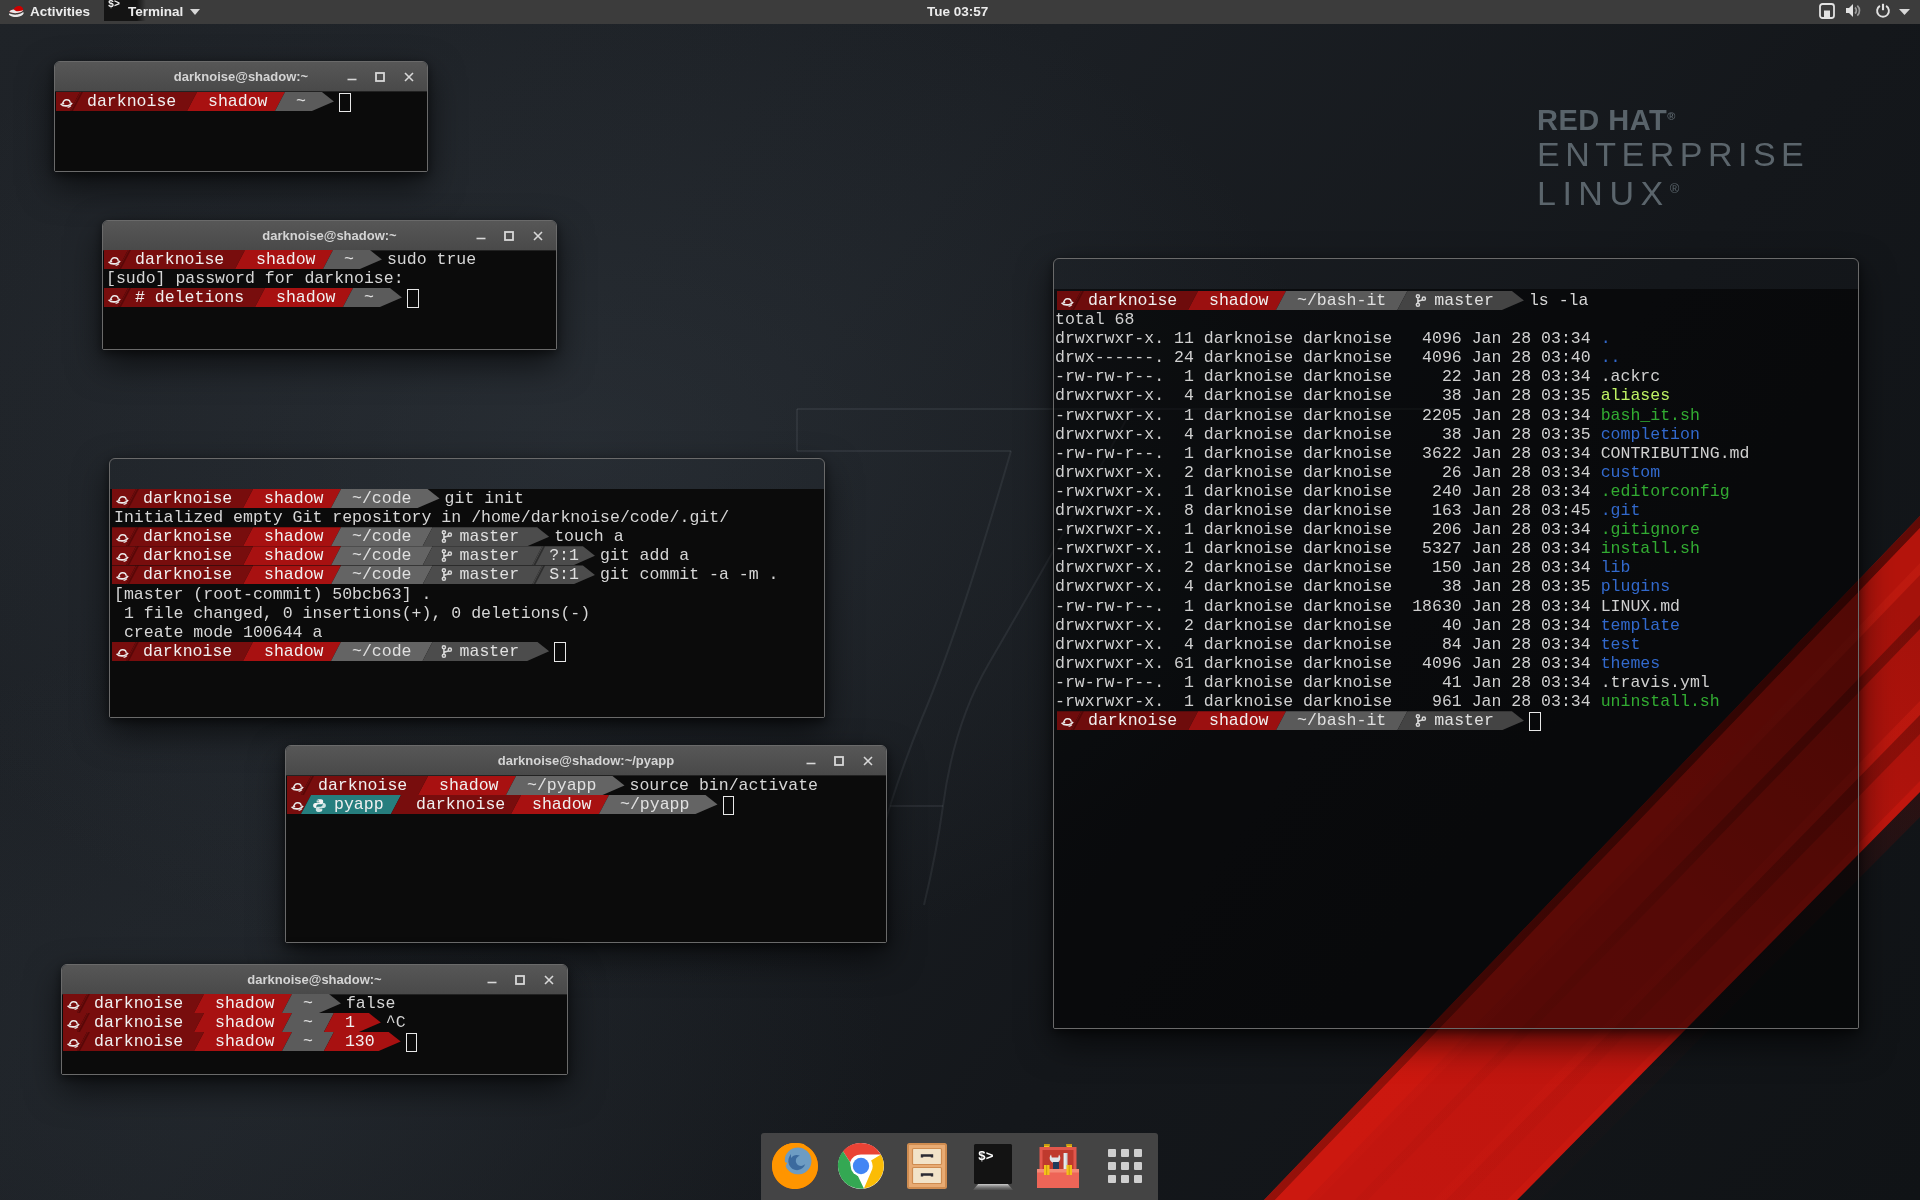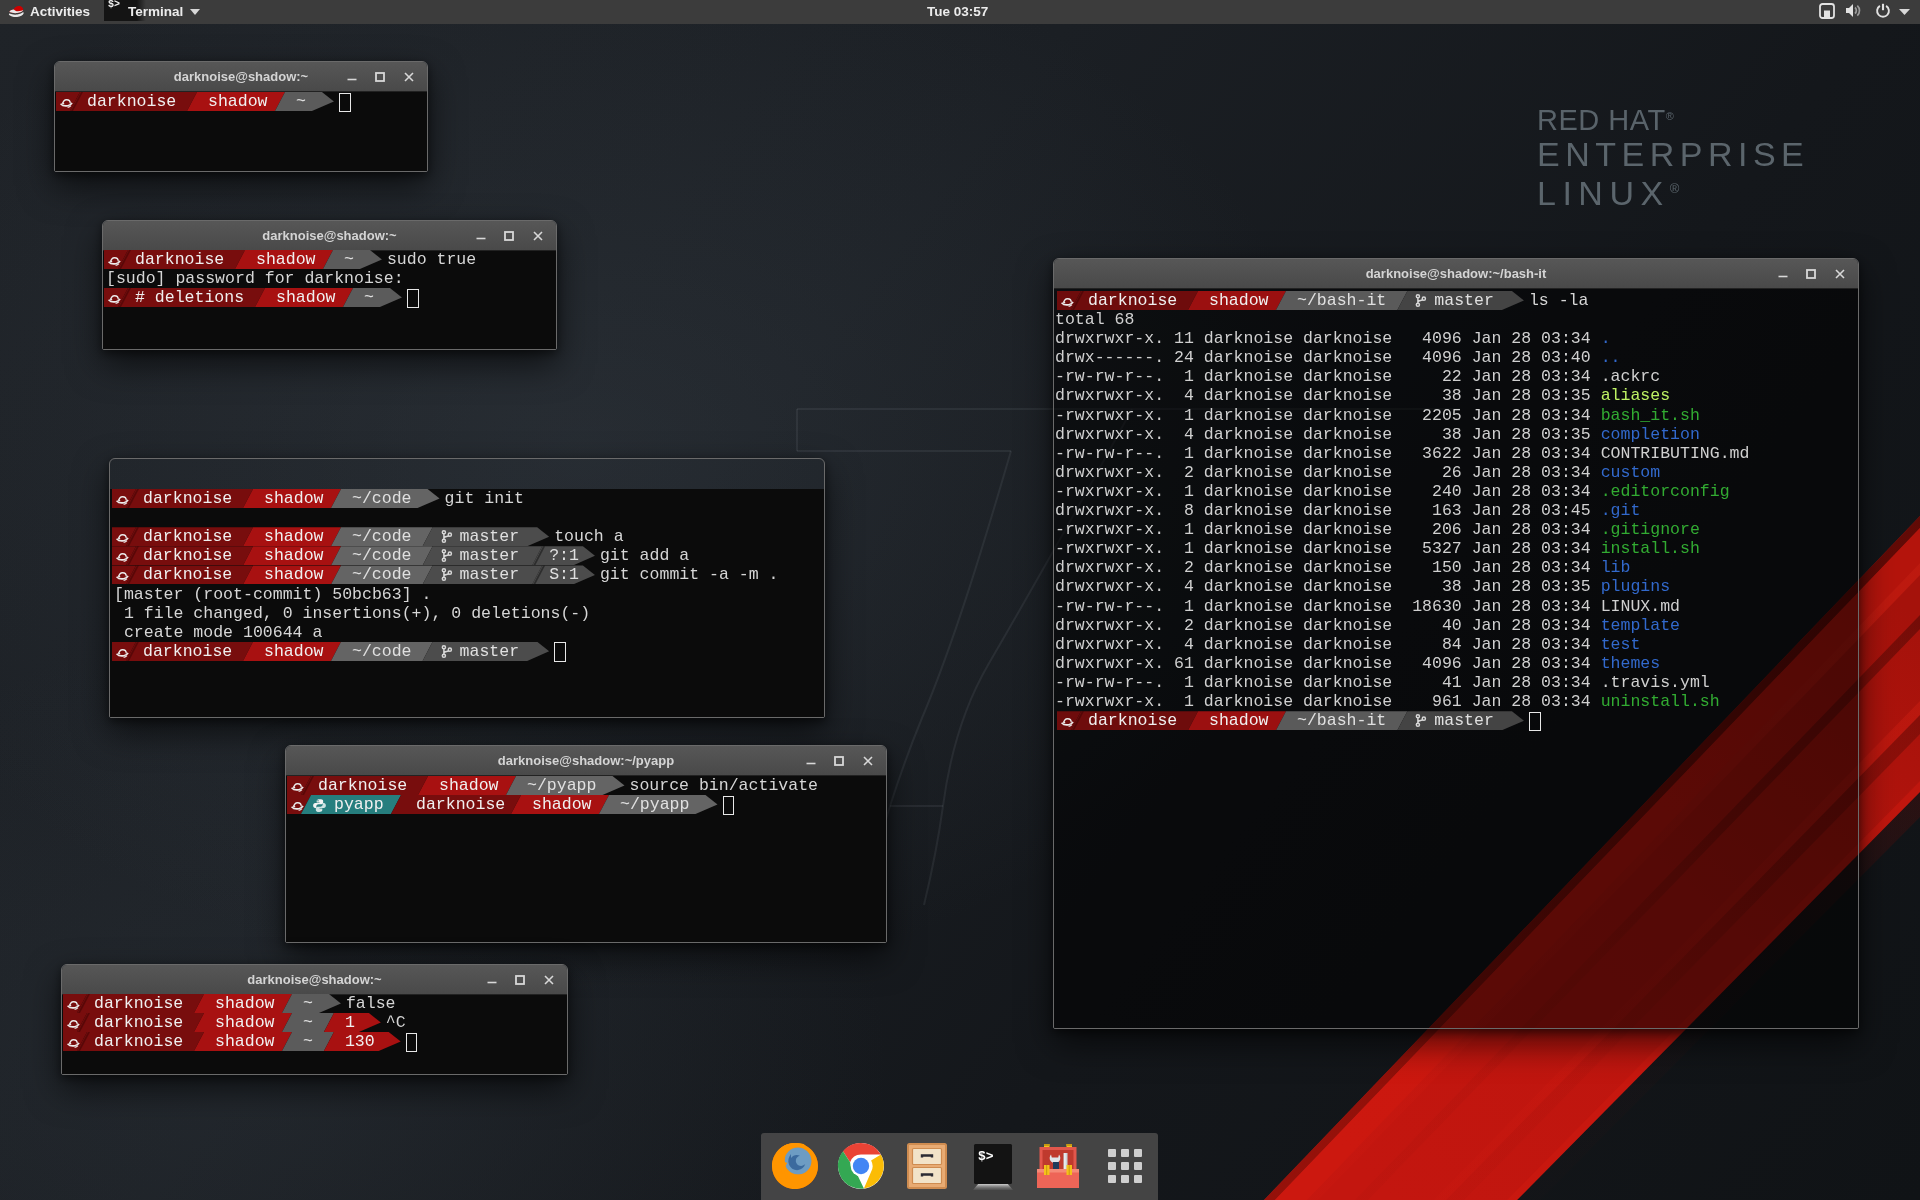--- a/index.html
+++ b/index.html
@@ -3,21 +3,21 @@
 <style>
 html,body{margin:0;padding:0;width:1920px;height:1200px;overflow:hidden;
  font-family:"Liberation Sans",sans-serif;background:#191c20}
 #desk{position:absolute;inset:0;width:1920px;height:1200px;
  background:
   radial-gradient(1100px 800px at 580px 450px, rgba(72,82,92,.26), rgba(40,46,52,0) 68%),
   radial-gradient(900px 600px at 260px 1060px, rgba(58,66,74,.25), rgba(40,46,52,0) 70%),
   linear-gradient(128deg,#1f2328 0%,#1b1f24 38%,#14171b 66%,#101316 100%);}
 svg.bgsvg{position:absolute;left:0;top:0}
 #logo{position:absolute;left:1537px;top:106px;will-change:transform;width:330px;height:120px;color:#59636a;line-height:1}
-#logo .rh{font-size:29px;font-weight:normal;letter-spacing:.5px}
+#logo .rh{font-size:29px;font-weight:bold;letter-spacing:.5px}
 #logo .en{font-size:34px;font-weight:normal;letter-spacing:5.5px;color:#5b656c}
 #logo .r{font-size:11px;vertical-align:10px;letter-spacing:0}
 #logo .r2{font-size:13px;vertical-align:12px;letter-spacing:0}
 #topbar{position:absolute;left:0;top:0;width:1920px;height:24px;background:#3c3c3c;will-change:transform;
  color:#ececec;font-size:13.5px;font-weight:bold}
 #topbar .btx{position:absolute;top:0;height:24px;line-height:23px}
 #topbar .bit{position:absolute}
 .win{position:absolute;will-change:transform;border:1px solid #6a6a6a;border-radius:6px 6px 2px 2px;
  box-shadow:0 14px 34px rgba(0,0,0,.62), 0 3px 10px rgba(0,0,0,.5)}
 .tbar{position:absolute;left:0;top:0;right:0;height:29px;border-radius:5px 5px 0 0;
@@ -187,32 +187,20 @@
 <svg class="wbtn" style="right:41px" viewBox="0 0 12 12">
         <rect x="2" y="2" width="8" height="8" fill="none" stroke="#d8d8d8" stroke-width="1.8"></rect>
       </svg>
 <svg class="wbtn" style="right:12px" viewBox="0 0 12 12">
         <path d="M2 2l8 8M10 2l-8 8" stroke="#d8d8d8" stroke-width="1.6"></path>
       </svg>
 </div>
     <div class="tcont" style="background:#0b0b0b"></div>
   </div>
 <div class="win" style="left:1053px;top:258px;width:804px;height:769px">
-<div class="tbar">
-      <span class="ttl">darknoise@shadow:~/bash-it</span>
-<svg class="wbtn" style="right:69px" viewBox="0 0 12 12">
-        <path d="M1.5 8.5h9" stroke="#d8d8d8" stroke-width="1.6"></path>
-      </svg>
-<svg class="wbtn" style="right:41px" viewBox="0 0 12 12">
-        <rect x="2" y="2" width="8" height="8" fill="none" stroke="#d8d8d8" stroke-width="1.8"></rect>
-      </svg>
-<svg class="wbtn" style="right:12px" viewBox="0 0 12 12">
-        <path d="M2 2l8 8M10 2l-8 8" stroke="#d8d8d8" stroke-width="1.6"></path>
-      </svg>
-</div>
     <div class="tcont" style="background:rgba(0,0,0,.55)"></div>
   </div>
 <div style="position:absolute;left:0;top:0;width:1920px;height:1200px;will-change:transform">
     <div class="sg" style="left:56px;top:92px;width:24px;background:#780d0d;clip-path:polygon(0 0, 100% 0, calc(100% - 10px) 100%, 0 100%)"></div>
     <div class="sg" style="left:70px;top:92px;width:127px;background:#780d0d;clip-path:polygon(10px 0, 100% 0, calc(100% - 10px) 100%, 0 100%)"></div>
     <div class="sg" style="left:71px;top:92px;width:12px;background:rgba(48,0,0,.42);clip-path:polygon(10px 0,12px 0,2px 100%,0 100%)"></div>
     <span class="mt" style="left:87px;top:92px;color:#f0f0f0">darknoise</span>
     <span class="ic" style="left:59px;top:95px"><svg class="hatic" viewBox="0 0 16 13">
         <path d="M4.1 7.6c-.2-2.5 1.6-4.6 4-4.6 2.3 0 4 1.8 4 4" fill="none" stroke="#ececec" stroke-width="1.4"></path>
         <path d="M1.6 7.2c1.6 1.9 4.8 2.8 7.8 2.2 2.3-.45 4-1.6 4.6-3" fill="none" stroke="#ececec" stroke-width="1.7"></path>
@@ -263,20 +251,21 @@
         <path d="M4.1 7.6c-.2-2.5 1.6-4.6 4-4.6 2.3 0 4 1.8 4 4" fill="none" stroke="#ececec" stroke-width="1.4"></path>
         <path d="M1.6 7.2c1.6 1.9 4.8 2.8 7.8 2.2 2.3-.45 4-1.6 4.6-3" fill="none" stroke="#ececec" stroke-width="1.7"></path>
         <path d="M9.2 11.2c1.5-.2 2.8-.9 3.5-1.9" fill="none" stroke="#ececec" stroke-width="1.3"></path>
         <path d="M3.2 6.2l2.2 1.4" stroke="#ececec" stroke-width="1.2"></path>
       </svg></span>
     <div class="sg" style="left:243px;top:489px;width:98px;background:#a81111;clip-path:polygon(10px 0, 100% 0, calc(100% - 10px) 100%, 0 100%)"></div>
     <span class="mt" style="left:264px;top:489px;color:#f0f0f0">shadow</span>
     <div class="sg" style="left:331px;top:489px;width:108.57999999999998px;background:#646464;clip-path:polygon(10px 0, calc(100% - 12px) 0, 100% 50%, calc(100% - 22px) 100%, 0 100%)"></div>
     <span class="mt" style="left:352px;top:489px;color:#e0e0e0">~/code</span>
     <span class="mt" style="left:444.58px;top:489px;color:#d6d6d6">git init</span>
+    <span class="mt" style="left:114px;top:508.1px;color:#d6d6d6">Initialized empty Git repository in /home/darknoise/code/.git/</span>
     <div class="sg" style="left:112px;top:527.2px;width:24px;background:#780d0d;clip-path:polygon(0 0, 100% 0, calc(100% - 10px) 100%, 0 100%)"></div>
     <div class="sg" style="left:126px;top:527.2px;width:127px;background:#780d0d;clip-path:polygon(10px 0, 100% 0, calc(100% - 10px) 100%, 0 100%)"></div>
     <div class="sg" style="left:127px;top:527.2px;width:12px;background:rgba(48,0,0,.42);clip-path:polygon(10px 0,12px 0,2px 100%,0 100%)"></div>
     <span class="mt" style="left:143px;top:527.2px;color:#f0f0f0">darknoise</span>
     <span class="ic" style="left:115px;top:530.2px"><svg class="hatic" viewBox="0 0 16 13">
         <path d="M4.1 7.6c-.2-2.5 1.6-4.6 4-4.6 2.3 0 4 1.8 4 4" fill="none" stroke="#ececec" stroke-width="1.4"></path>
         <path d="M1.6 7.2c1.6 1.9 4.8 2.8 7.8 2.2 2.3-.45 4-1.6 4.6-3" fill="none" stroke="#ececec" stroke-width="1.7"></path>
         <path d="M9.2 11.2c1.5-.2 2.8-.9 3.5-1.9" fill="none" stroke="#ececec" stroke-width="1.3"></path>
         <path d="M3.2 6.2l2.2 1.4" stroke="#ececec" stroke-width="1.2"></path>
       </svg></span>

